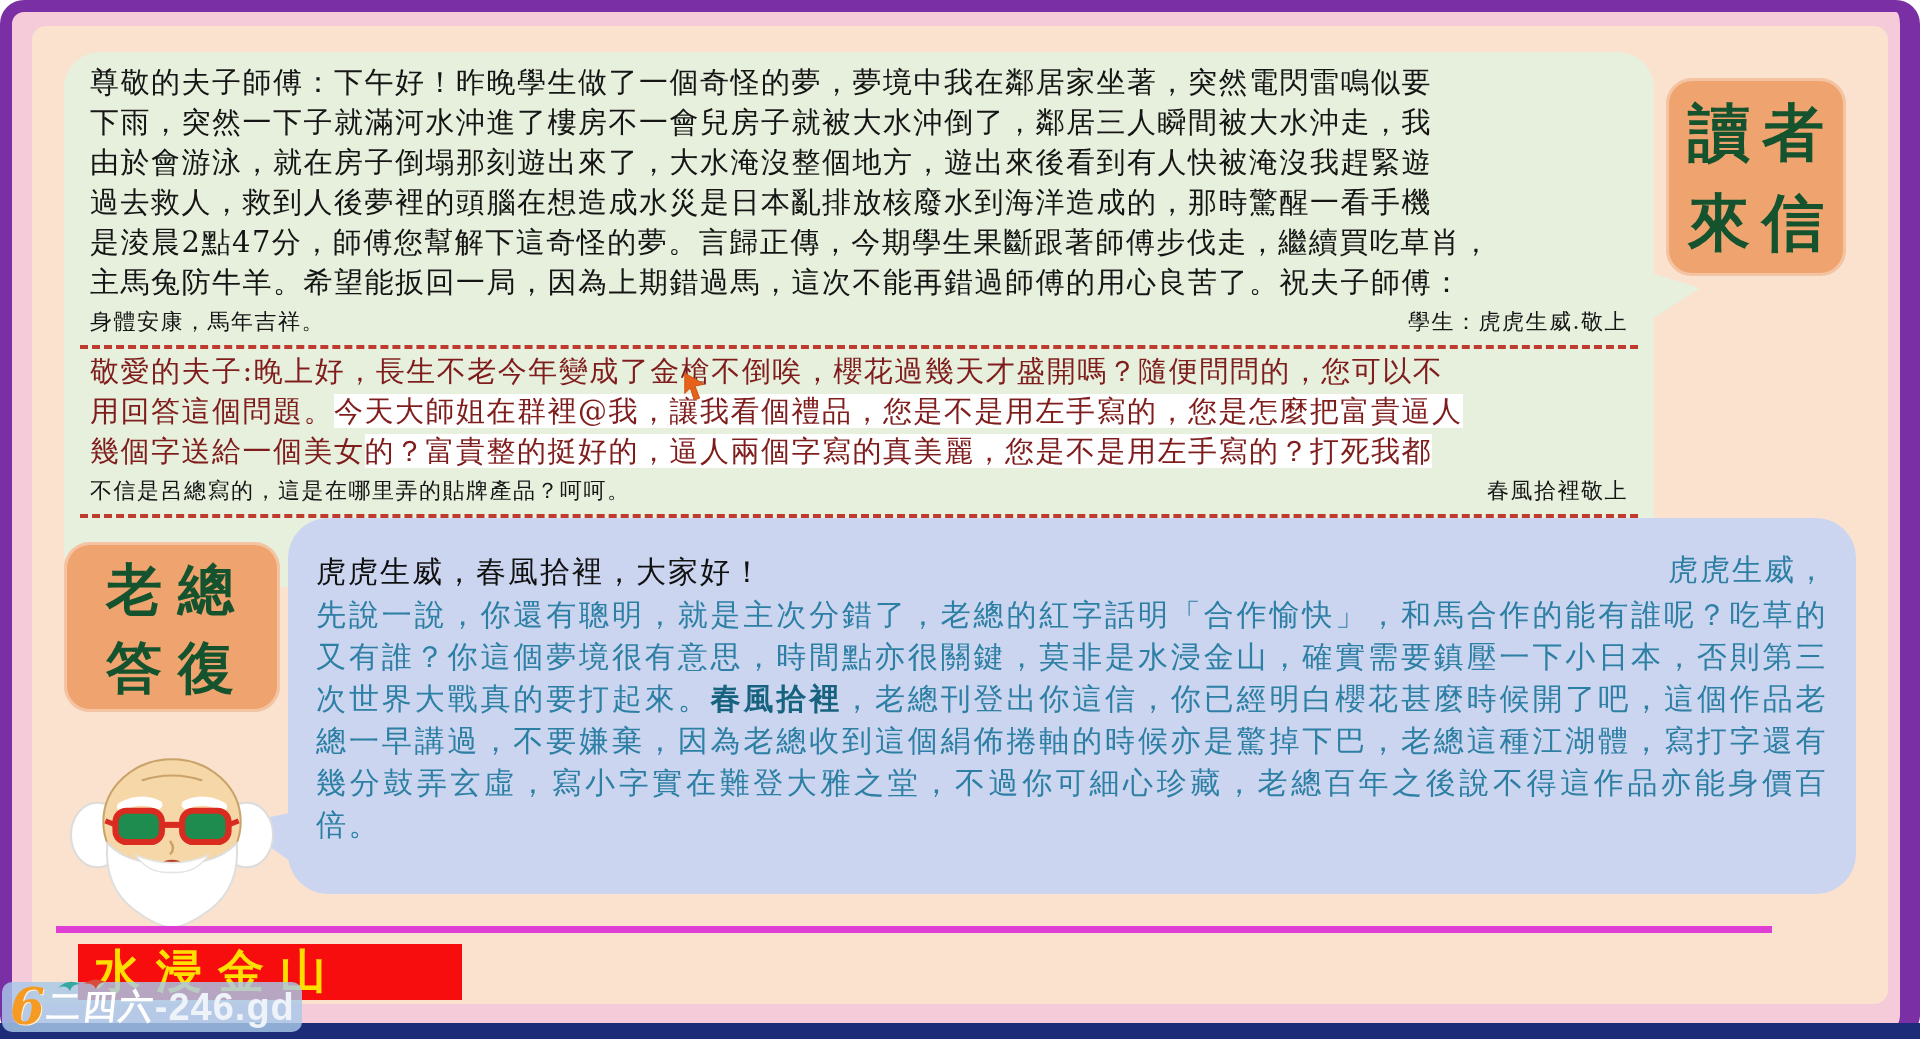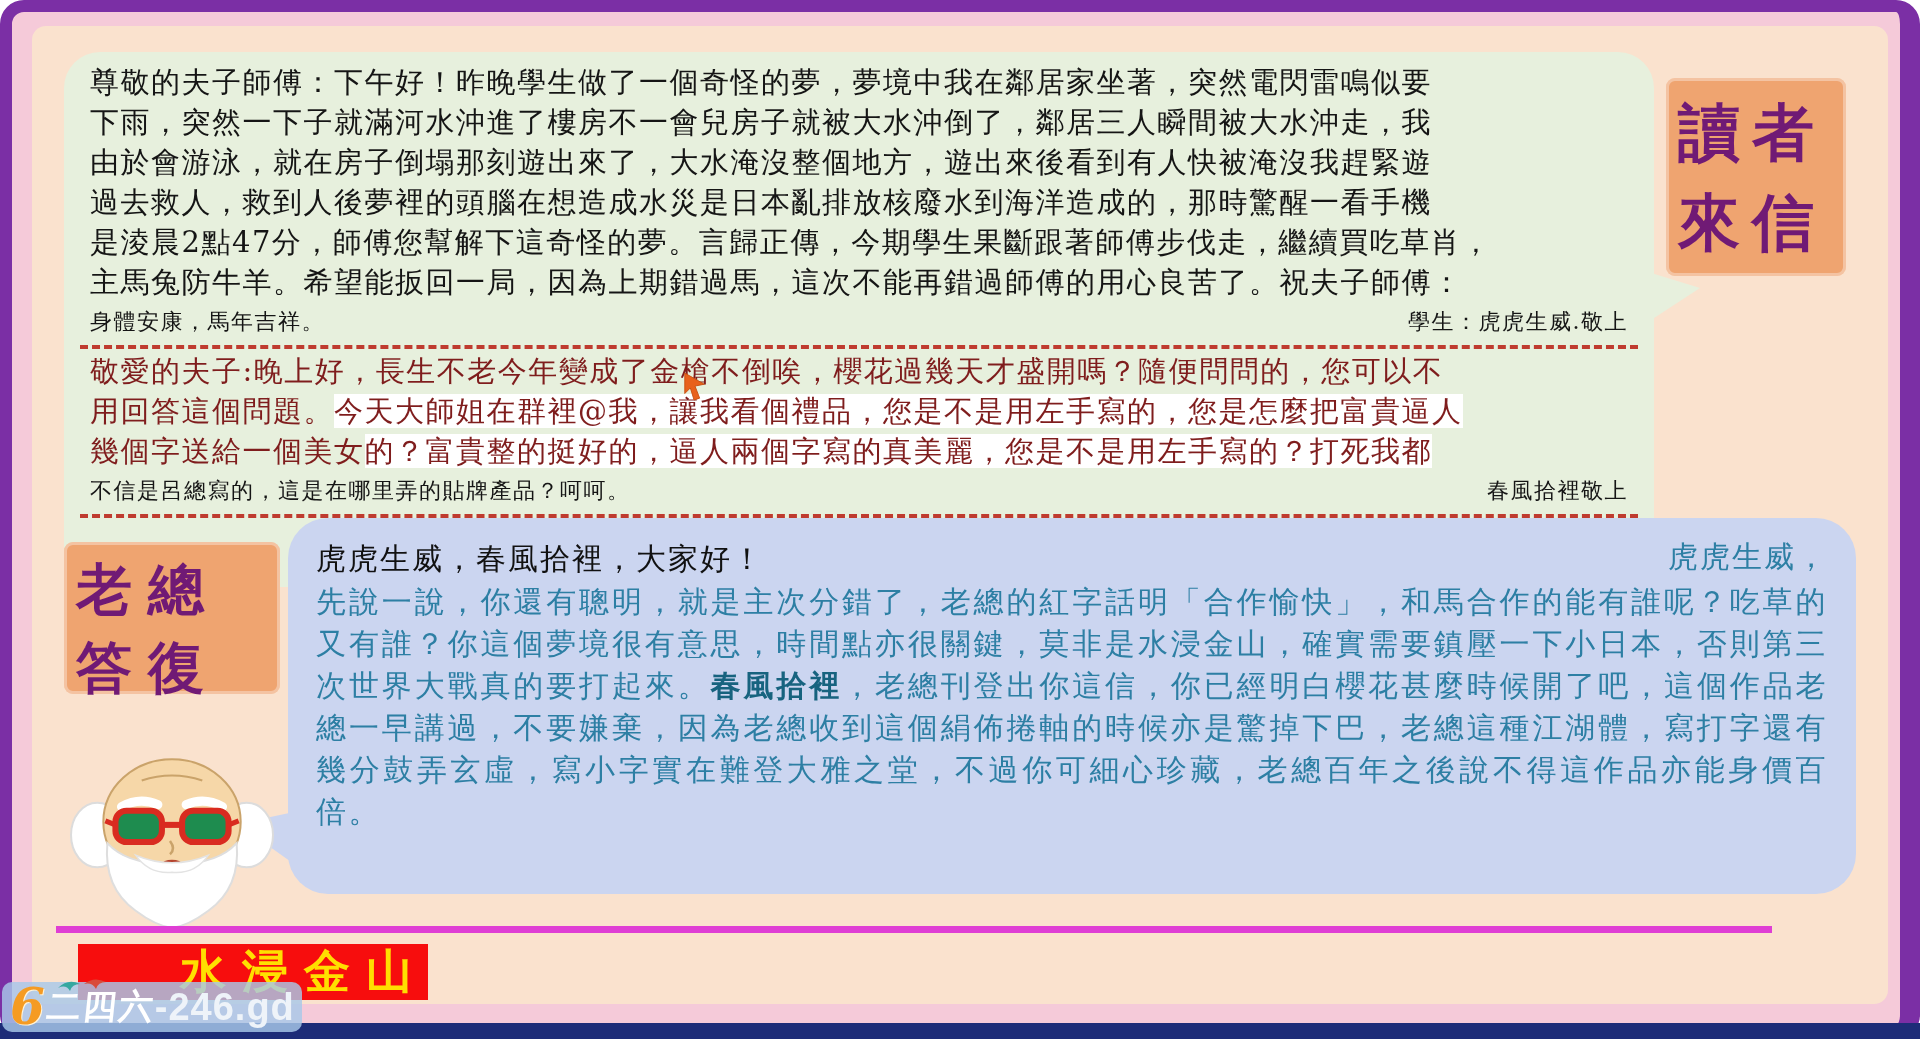--- a/index.html
+++ b/index.html
@@ -22,54 +22,54 @@
               border-top:16px solid transparent;border-bottom:34px solid transparent;}
   .letter-text{font-size:29px;line-height:40px;letter-spacing:1.5px;color:#151515;
                white-space:pre-line;}
   .letter-last{display:flex;justify-content:space-between;font-size:22px;
                line-height:40px;letter-spacing:1.5px;color:#151515;}
   .dash{border-top:4px dashed var(--dash-red,#bf3b2f);margin:3px -10px 2px -10px;}
   .l2line{font-size:29px;line-height:40px;letter-spacing:1.5px;color:#7f1d1d;white-space:nowrap;}
   .pasted{background:#ffffff;}
 
   
-  .tag-box{position:absolute;background:var(--tag-orange,#efa470);color:#701a75;
-           text-align:left;border-radius:9px;z-index:2;
+  .tag-box{position:absolute;background:var(--tag-orange,#efa470);color:#14532d;
+           text-align:center;border-radius:26px;z-index:2;
            box-shadow:inset 0 0 0 3px rgba(255,255,255,.35);}
   .tag-reader{left:1666px;top:78px;width:180px;height:198px;
               font-size:62px;line-height:90px;letter-spacing:12px;font-weight:600;
               padding-top:10px;box-sizing:border-box;}
-  .tag-editor{left:64px;top:542px;width:216px;height:152px;
+  .tag-editor{left:64px;top:542px;width:216px;height:170px;
               font-size:56px;line-height:78px;letter-spacing:16px;font-weight:600;
               padding-top:8px;box-sizing:border-box;}
   .tag-box div{text-indent:12px;}
 
   
   .blue-bubble{position:absolute;left:288px;top:518px;width:1568px;height:376px;
                background:var(--bubble-blue,#cbd5f0);border-radius:40px;
-               padding:19px 28px;box-sizing:border-box;z-index:2;}
+               padding:32px 28px;box-sizing:border-box;z-index:2;}
   .blue-tail{position:absolute;left:238px;top:812px;width:0;height:0;z-index:1;
              border-right:56px solid var(--bubble-blue,#cbd5f0);
              border-top:12px solid transparent;border-bottom:40px solid transparent;}
   .greet{display:flex;justify-content:space-between;font-size:30px;line-height:44px;
          letter-spacing:2px;color:#111111;}
   .greet .addressee{color:var(--reply-teal,#2d7fa4);font-family:Liberation Mono, monospace;}
   .reply-body{margin-top:0;font-size:30px;line-height:42px;letter-spacing:2.5px;
               color:var(--reply-teal,#2d7fa4);text-align:justify;}
   .reply-body .bname{color:#17637f;font-weight:bold;}
 
   
   .avatar{position:absolute;left:64px;top:736px;width:214px;height:202px;z-index:2;}
 
   
   .magenta-line{position:absolute;left:56px;top:926px;width:1716px;height:7px;
                 background:var(--divider-magenta,#df3ed4);z-index:3;}
-  .banner{position:absolute;left:78px;top:944px;width:350px;height:56px;
+  .banner{position:absolute;left:78px;top:944px;width:384px;height:56px;
           background:var(--banner-red,#f70d0d);z-index:3;display:flex;
-          align-items:center;justify-content:flex-end;}
+          align-items:center;justify-content:flex-start;}
   .banner span{color:var(--banner-yellow,#ffdf00);font-size:46px;font-weight:bold;
                letter-spacing:16px;text-indent:16px;}
   .bottom-bar{position:absolute;left:0;bottom:0;width:1920px;height:16px;
               background:var(--footer-navy,#1d2c78);z-index:5;}
 
   
   .watermark{position:absolute;left:2px;top:982px;width:300px;height:50px;
              background:rgba(168,200,233,.82);border-radius:10px;z-index:6;
              display:flex;align-items:center;}
   .wm-logo{color:#f59b23;font-size:50px;font-weight:bold;font-style:italic;

